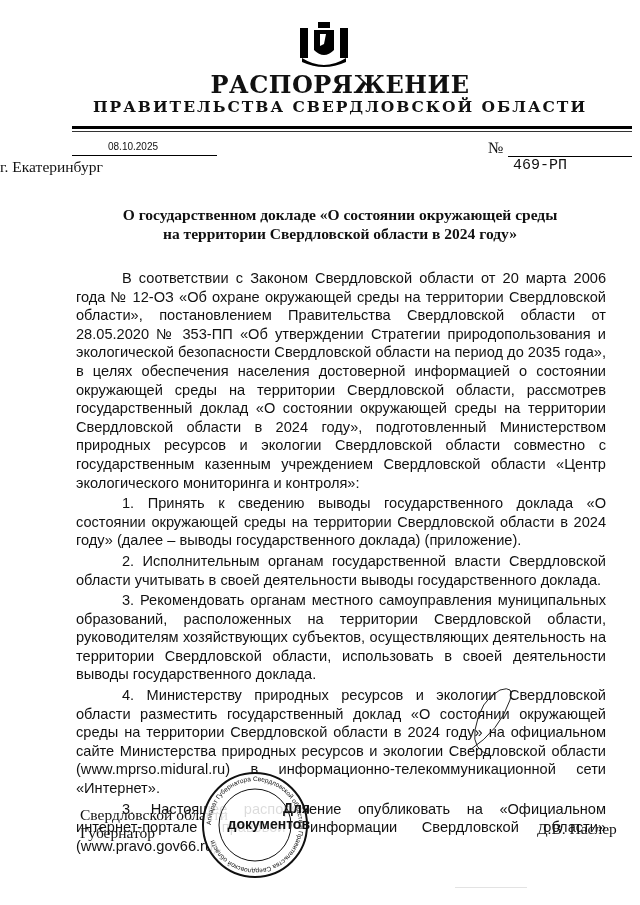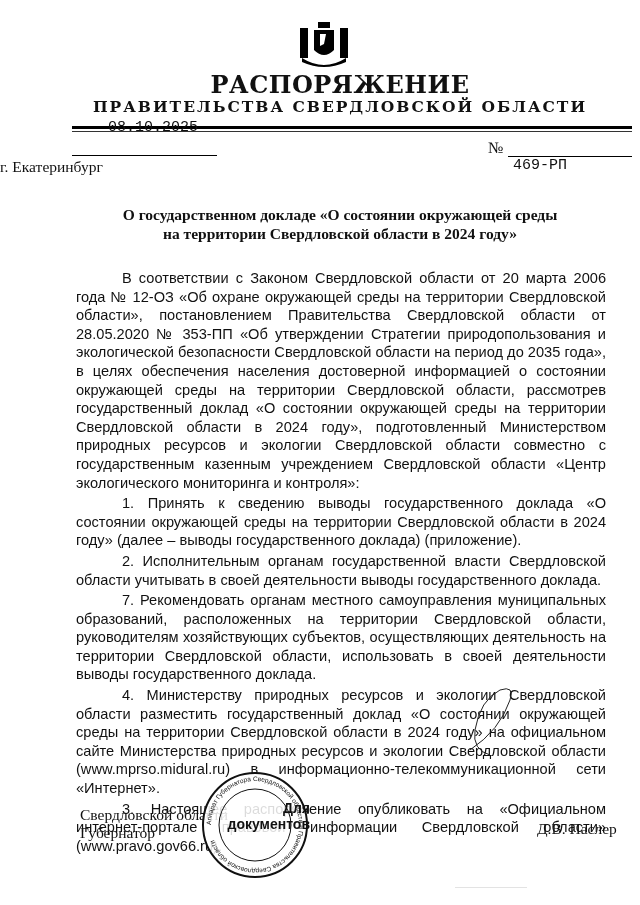--- a/index.html
+++ b/index.html
@@ -2,21 +2,21 @@
 <html><head>
   <meta charset="utf-8">
   <style>
     html, body { margin: 0; padding: 0; background: #ffffff; }
     body { width: 640px; height: 905px; position: relative; overflow: hidden; color: #111; font-family: "Liberation Serif", serif; }
     .emblem { position: absolute; left: 296px; top: 20px; width: 56px; height: 48px; }
     .title-main { position: absolute; top: 70px; left: 0; width: 680px; text-align: center; font-family: "DejaVu Serif", serif; font-weight: bold; font-size: 24px; letter-spacing: 0.5px; }
     .title-sub { position: absolute; top: 97px; left: 0; width: 680px; text-align: center; font-family: "DejaVu Serif", serif; font-weight: bold; font-size: 15.5px; letter-spacing: 2px; }
     .rule-thick { position: absolute; left: 72px; width: 560px; top: 126px; height: 3px; background: #000; }
     .rule-thin { position: absolute; left: 72px; width: 560px; top: 131px; height: 1px; background: #333; }
-    .date { position: absolute; left: 108px; top: 119px; font-family: Liberation Mono, monospace; font-size: 15px; }
+    .date { position: absolute; left: 108px; top: 141px; font-family: Liberation Sans, sans-serif; font-size: 10px; }
     .date-line { position: absolute; left: 72px; width: 145px; top: 155px; height: 1px; background: #000; }
     .num-label { position: absolute; left: 488px; top: 139px; font-size: 16px; }
     .num-val { position: absolute; left: 513px; top: 137px; font-family: "Liberation Mono", monospace; font-size: 15px; margin-top: 20px; }
     .num-line { position: absolute; left: 508px; width: 124px; top: 156px; height: 1px; background: #000; }
     .city { position: absolute; left: 0; width: 552px; top: 158px; text-align: left; font-size: 15.5px; }
     .subject { position: absolute; left: 0; width: 680px; top: 205px; text-align: center; font-weight: bold; font-size: 15.5px; line-height: 19px; }
     .body { position: absolute; left: 74px; width: 534px; top: 267px; font-family: "Liberation Sans", sans-serif; font-size: 14.6px; line-height: 18.6px; text-align: justify; }
     .body p { margin: 2px; text-indent: 46px; }
     .sign-left { position: absolute; left: 80px; top: 806px; font-size: 15.5px; line-height: 18px; }
     .sign-right { position: absolute; left: 537px; top: 820px; font-size: 15.5px; }
@@ -50,21 +50,21 @@
 
 <div class="subject">
   <div>О государственном докладе «О состоянии окружающей среды</div>
   <div>на территории Свердловской области в 2024 году»</div>
 </div>
 
 <div class="body">
   <p>В соответствии с Законом Свердловской области от 20 марта 2006 года № 12-ОЗ «Об охране окружающей среды на территории Свердловской области», постановлением Правительства Свердловской области от 28.05.2020 № 353-ПП «Об утверждении Стратегии природопользования и экологической безопасности Свердловской области на период до 2035 года», в целях обеспечения населения достоверной информацией о состоянии окружающей среды на территории Свердловской области, рассмотрев государственный доклад «О состоянии окружающей среды на территории Свердловской области в 2024 году», подготовленный Министерством природных ресурсов и экологии Свердловской области совместно с государственным казенным учреждением Свердловской области «Центр экологического мониторинга и контроля»:</p>
   <p>1. Принять к сведению выводы государственного доклада «О состоянии окружающей среды на территории Свердловской области в 2024 году» (далее – выводы государственного доклада) (приложение).</p>
   <p>2. Исполнительным органам государственной власти Свердловской области учитывать в своей деятельности выводы государственного доклада.</p>
-  <p>7. Рекомендовать органам местного самоуправления муниципальных образований, расположенных на территории Свердловской области, руководителям хозяйствующих субъектов, осуществляющих деятельность на территории Свердловской области, использовать в своей деятельности выводы государственного доклада.</p>
+  <p>3. Рекомендовать органам местного самоуправления муниципальных образований, расположенных на территории Свердловской области, руководителям хозяйствующих субъектов, осуществляющих деятельность на территории Свердловской области, использовать в своей деятельности выводы государственного доклада.</p>
   <p>4. Министерству природных ресурсов и экологии Свердловской области разместить государственный доклад «О состоянии окружающей среды на территории Свердловской области в 2024 году» на официальном сайте Министерства природных ресурсов и экологии Свердловской области (www.mprso.midural.ru) в информационно-телекоммуникационной сети «Интернет».</p>
   <p>3. Настоящее распоряжение опубликовать на «Официальном интернет-портале правовой информации Свердловской области» (www.pravo.gov66.ru).</p>
 </div>
 
 <svg class="scribble" viewBox="0 0 90 80">
   <path d="M20 70 q30 -20 40 -50 q5 -15 -10 -10 q-20 10 -25 40 q-3 20 15 25" fill="none" stroke="#222" stroke-width="1"></path>
 </svg>
 
 <div class="sign-left">
   <div>Свердловской области</div>

